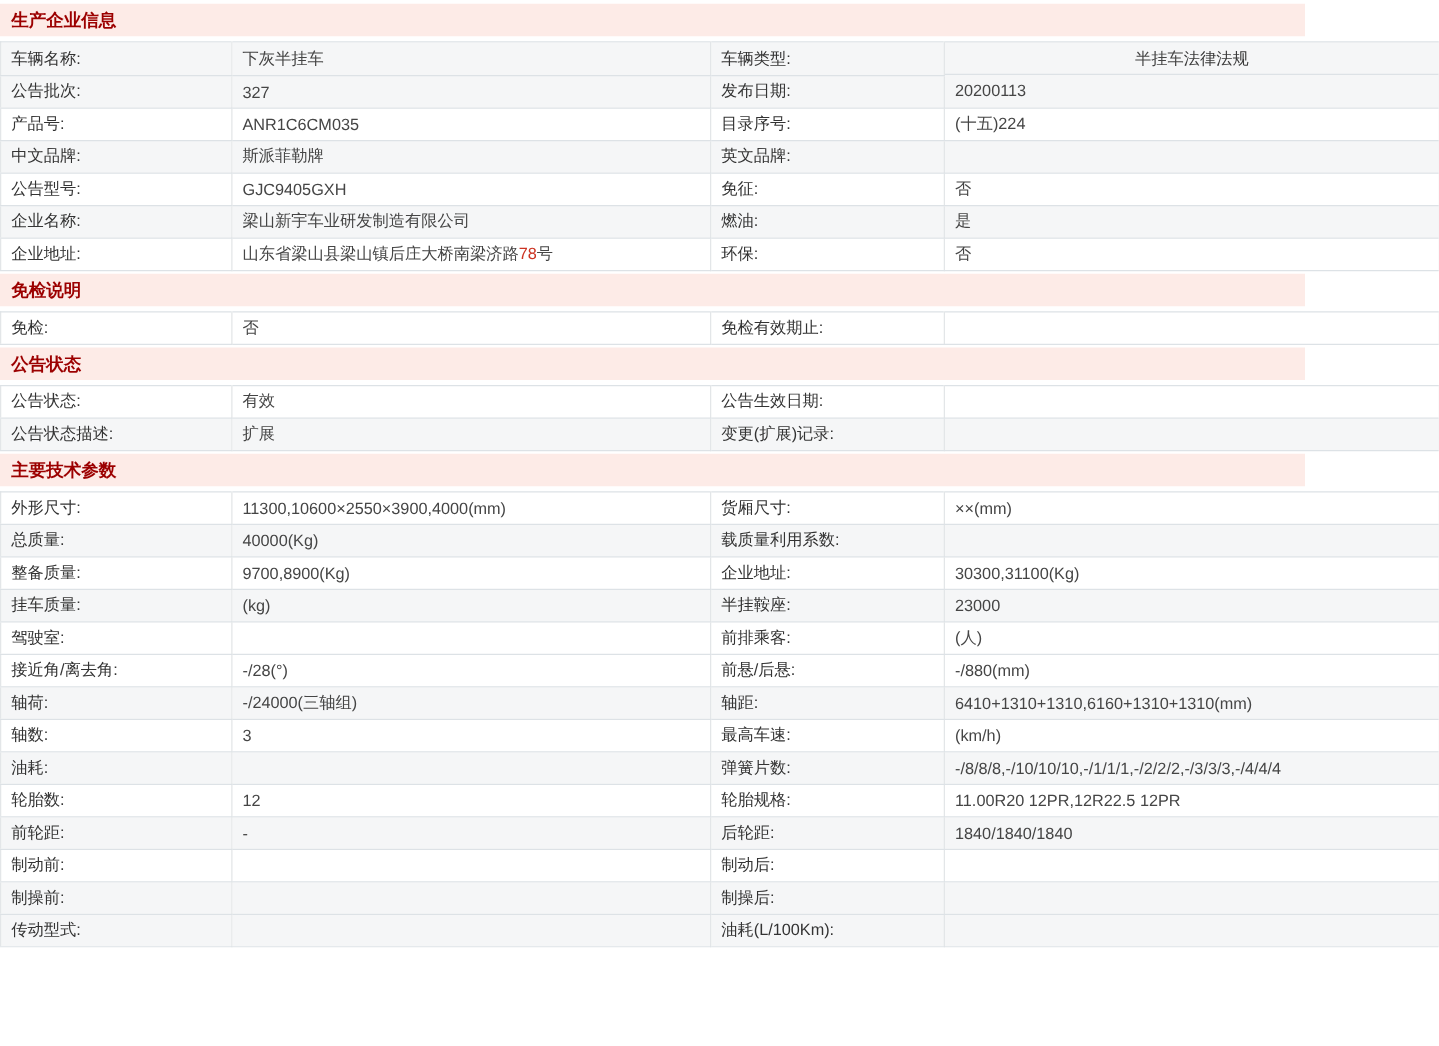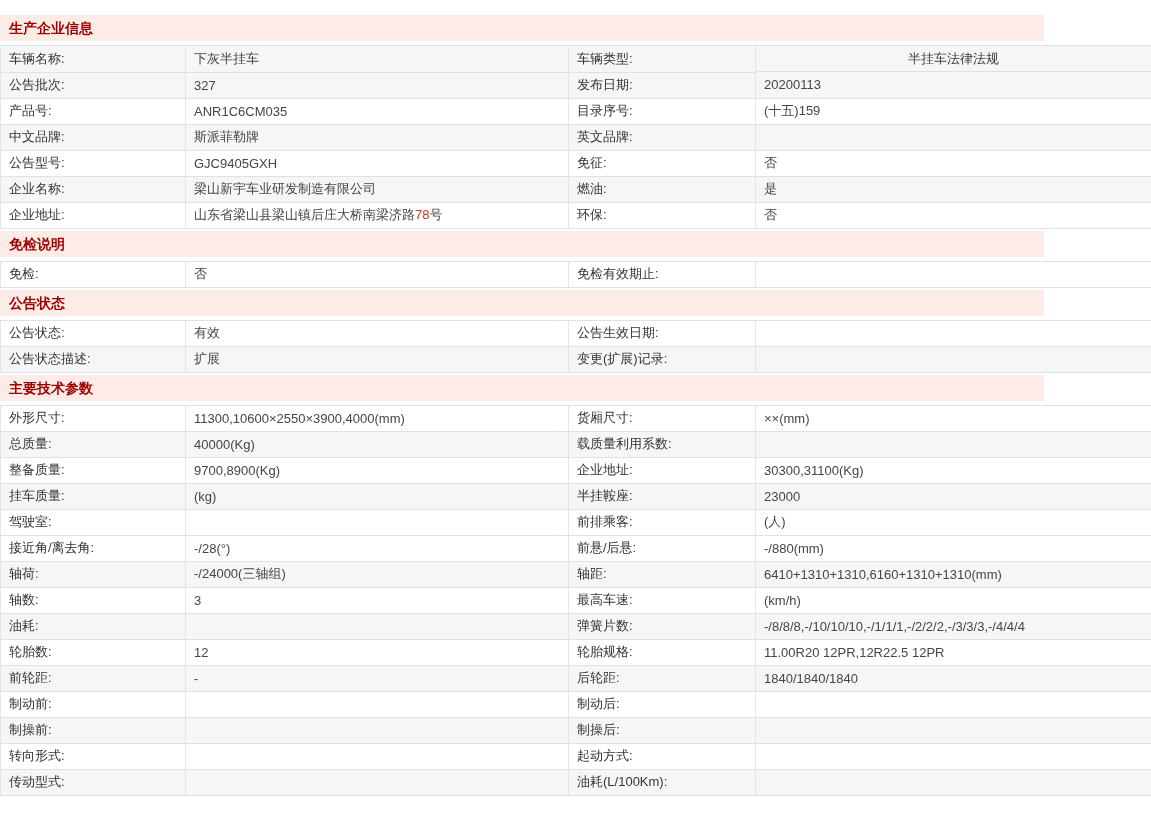--- a/index.html
+++ b/index.html
@@ -14,21 +14,21 @@
   }
   *{box-sizing:border-box;}
   html,body{margin:0;padding:0;}
   body{
     width:1151px;
     background:#ffffff;
     font-family:"Liberation Sans","DejaVu Sans",sans-serif;
     font-size:13px;
     color:var(--value);
   }
-  .page{width:1044px;padding-top:13px;}
+  .page{width:1044px;padding-top:1px;}
   .sec-h{
     background:var(--sec-bg);
     color:var(--sec-text);
     font-weight:bold;
     font-size:14px;
     padding:5px 9px 4px 9px;
     margin:2px 0 4px 0;
     line-height:17px;
   }
   table.grid{
@@ -86,21 +86,21 @@
           <tr class="shade">
             <td class="lbl">公告批次:</td>
             <td class="val mid">327</td>
             <td class="lbl">发布日期:</td>
             <td class="val">20200113</td>
           </tr>
           <tr>
             <td class="lbl">产品号:</td>
             <td class="val mid">ANR1C6CM035</td>
             <td class="lbl">目录序号:</td>
-            <td class="val">(十五)159</td>
+            <td class="val">(十五)224</td>
           </tr>
           <tr class="shade">
             <td class="lbl">中文品牌:</td>
             <td class="val mid">斯派菲勒牌</td>
             <td class="lbl">英文品牌:</td>
             <td class="val"></td>
           </tr>
           <tr>
             <td class="lbl">公告型号:</td>
             <td class="val mid">GJC9405GXH</td>
@@ -250,26 +250,20 @@
             <td class="val mid"></td>
             <td class="lbl">制动后:</td>
             <td class="val"></td>
           </tr>
           <tr class="shade">
             <td class="lbl">制操前:</td>
             <td class="val mid"></td>
             <td class="lbl">制操后:</td>
             <td class="val"></td>
           </tr>
-          <tr>
-            <td class="lbl">转向形式:</td>
-            <td class="val mid"></td>
-            <td class="lbl">起动方式:</td>
-            <td class="val"></td>
-          </tr>
           <tr class="shade">
             <td class="lbl">传动型式:</td>
             <td class="val mid"></td>
             <td class="lbl">油耗(L/100Km):</td>
             <td class="val"></td>
           </tr>
         </tbody>
     </table>
   </section>
 

